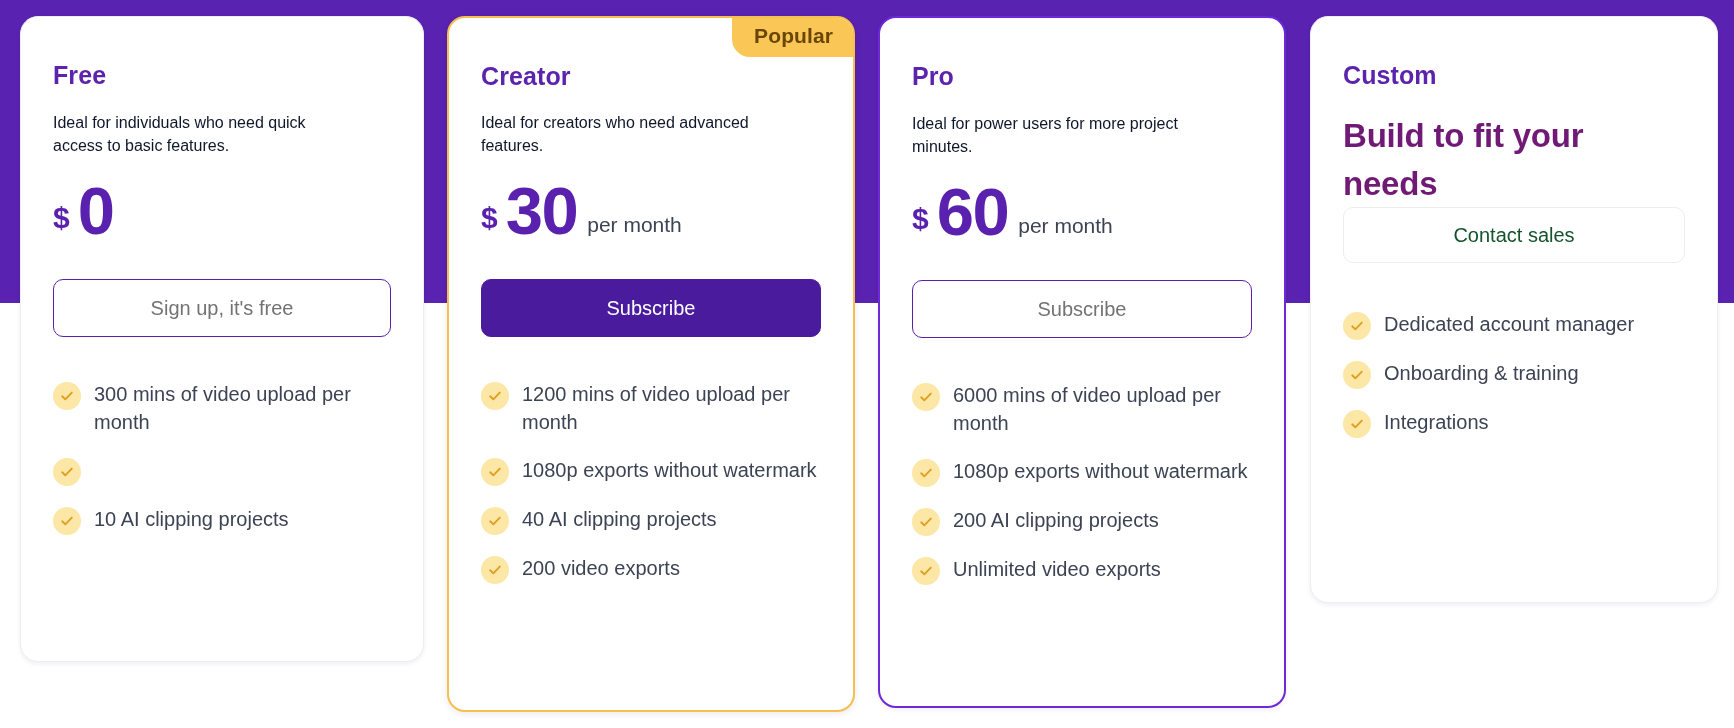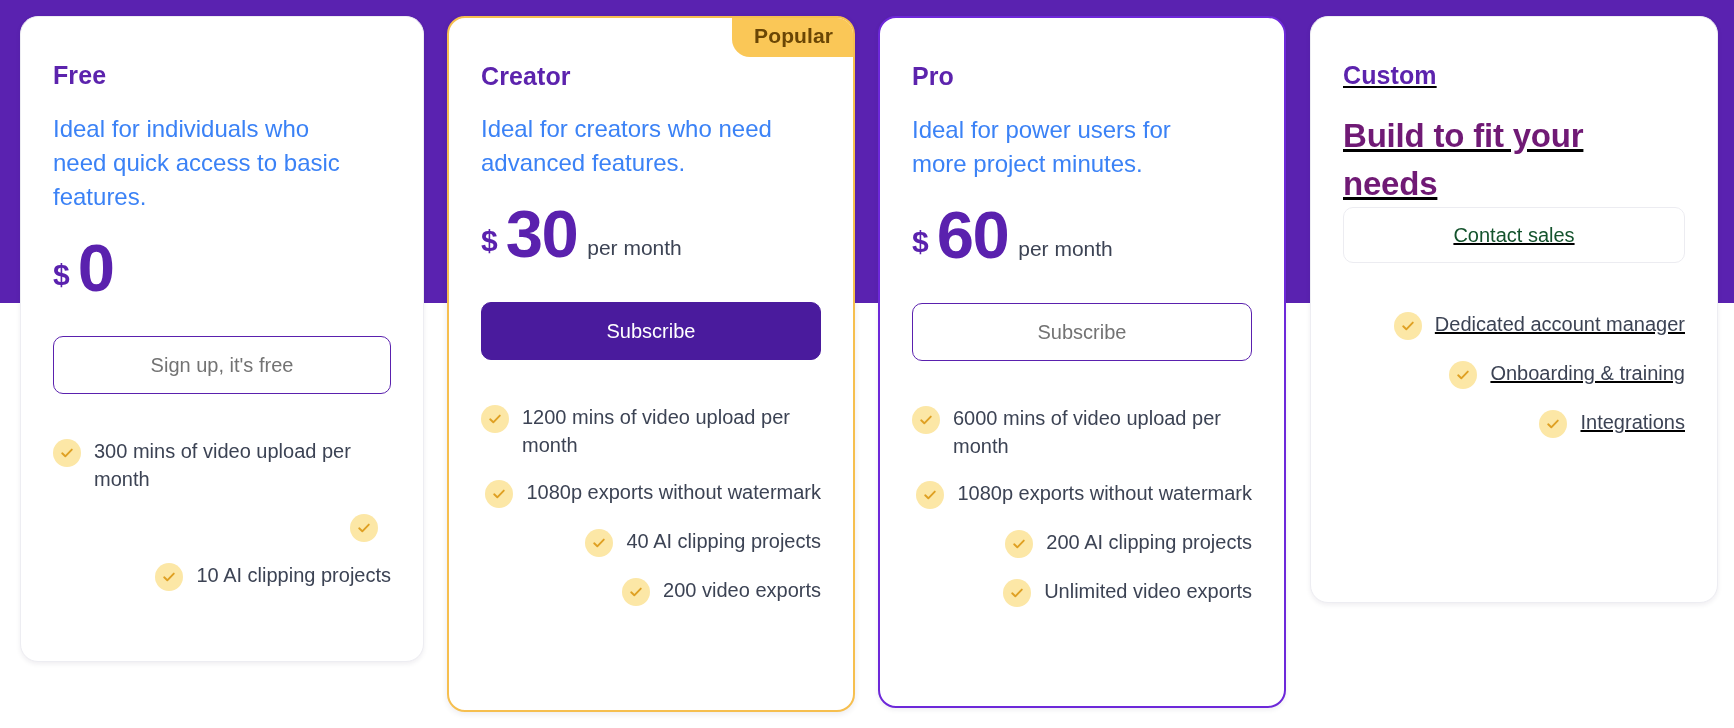--- a/index.html
+++ b/index.html
@@ -58,21 +58,20 @@
     left: 878px; top: 16px;
     width: 408px; height: 692px;
     border: 2px solid #6d28d9;
     box-shadow: 0 2px 5px rgba(30,20,60,.07);
   }
   .card.custom {
     left: 1310px; top: 16px;
     width: 408px; height: 587px;
     border: 1px solid #ededf2;
     box-shadow: 0 2px 5px rgba(30,20,60,.07);
-    text-decoration: underline;
   }
 
   .card-inner {
     position: relative;
     padding: 44px 32px 16px 32px;
     height: 100%;
   }
   .card.creator .card-inner { padding-top: 44px; }
 
   
@@ -96,23 +95,23 @@
   .plan-name {
     font-size: 25px;
     font-weight: 700;
     color: #5c23ad;
     letter-spacing: .1px;
     margin-bottom: 22px;
   }
   .card.creator .plan-name { margin-bottom: 21px; }
 
   .plan-desc {
-    font-size: 24px;
+    font-size: 16px;
     line-height: 1.42;
-    color: #3b82f6;
+    color: #0f172a;
     max-width: 305px;
     margin-bottom: 20px;
   }
   .card.pro .plan-desc { max-width: 300px; }
 
   .plan-headline {
     font-size: 33px;
     font-weight: 700;
     line-height: 1.44;
     color: #701a75;
@@ -184,21 +183,20 @@
   .features {
     list-style: none;
     margin-top: 44px;
   }
   .card.custom .features { margin-top: 48px; }
 
   .feature {
     display: flex;
     align-items: flex-start;
     margin-bottom: 20px;
-    justify-content: flex-end;
   }
   .feature:last-child { margin-bottom: 0; }
 
   .check-icon {
     flex: 0 0 auto;
     width: 28px;
     height: 28px;
     border-radius: 50%;
     background: #fce7a6;
     display: flex;

